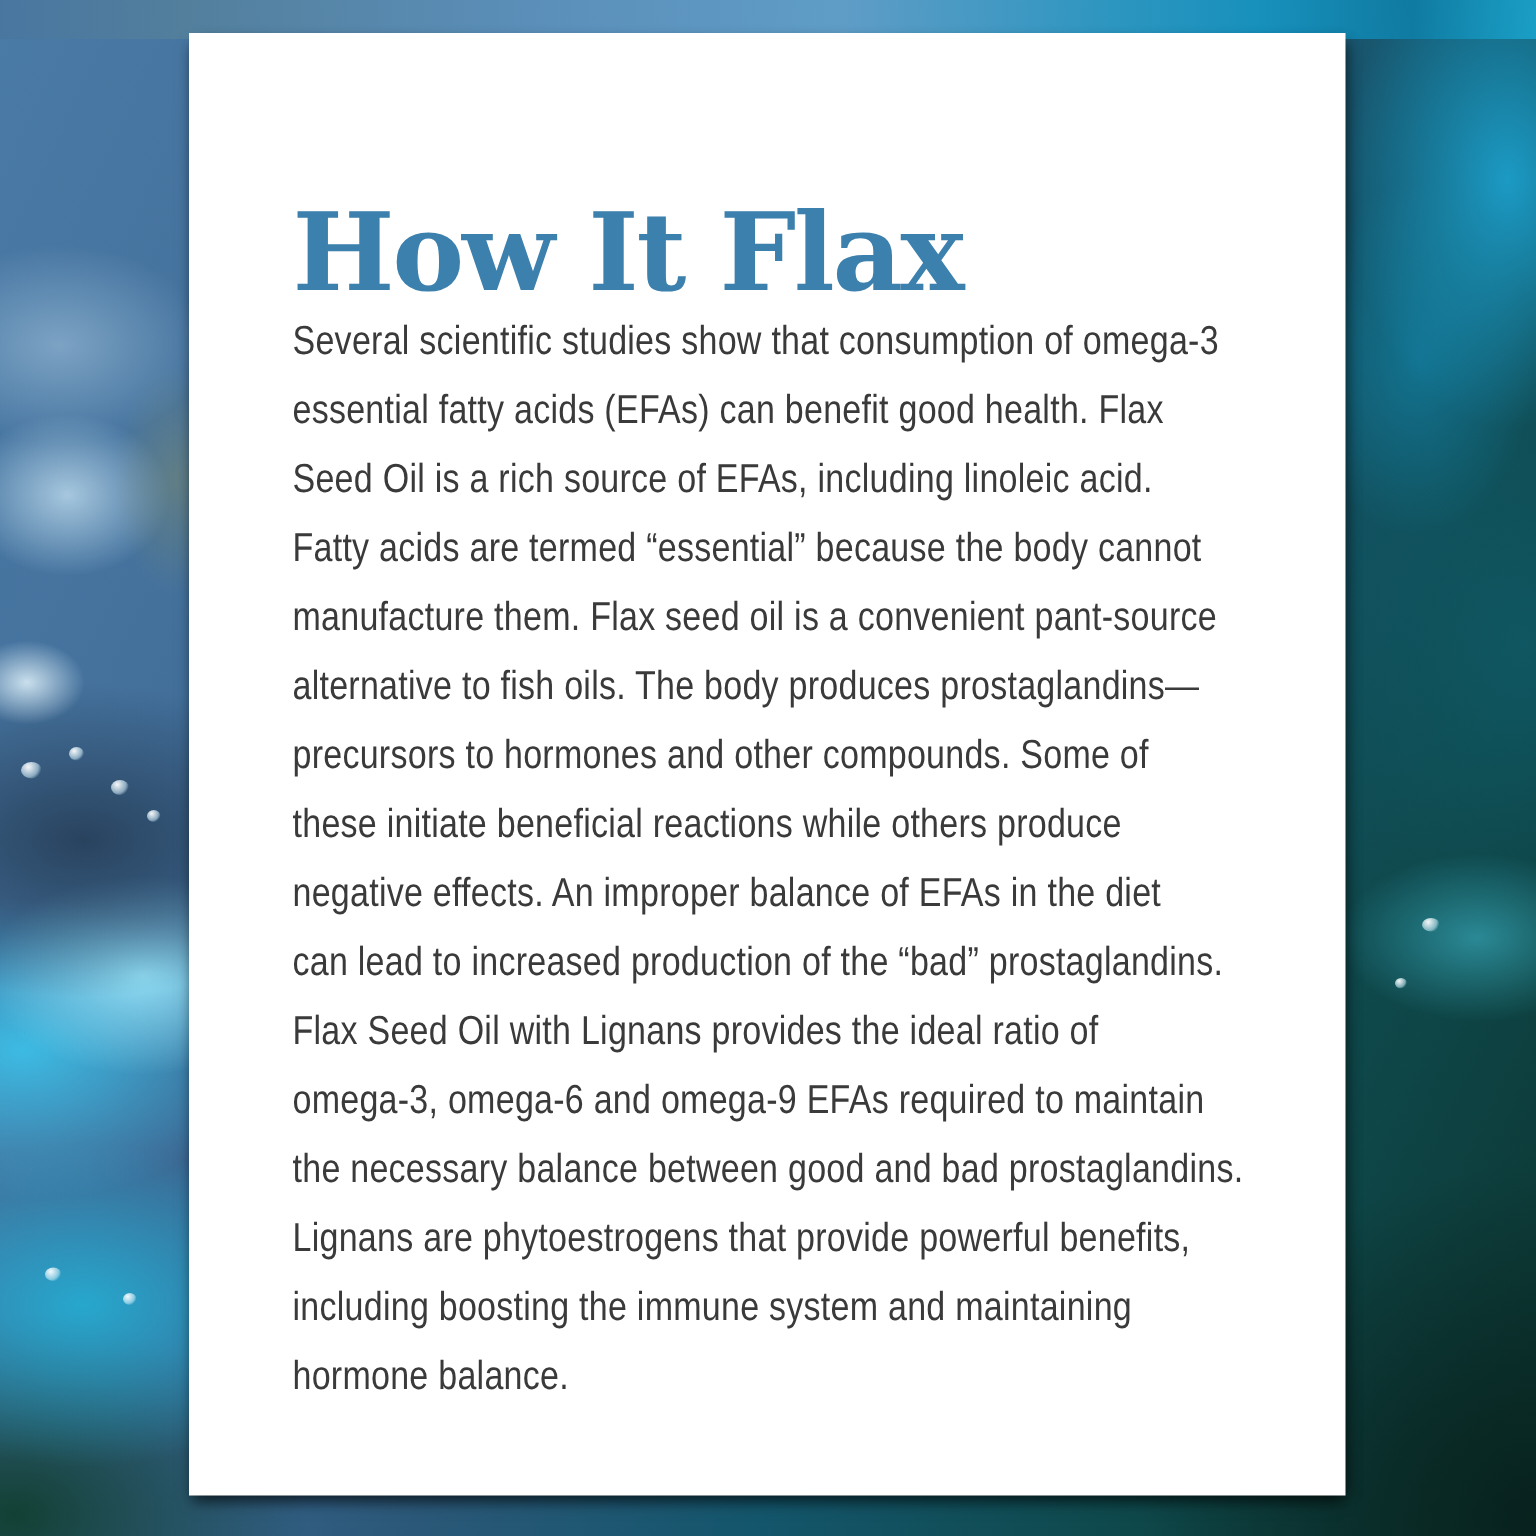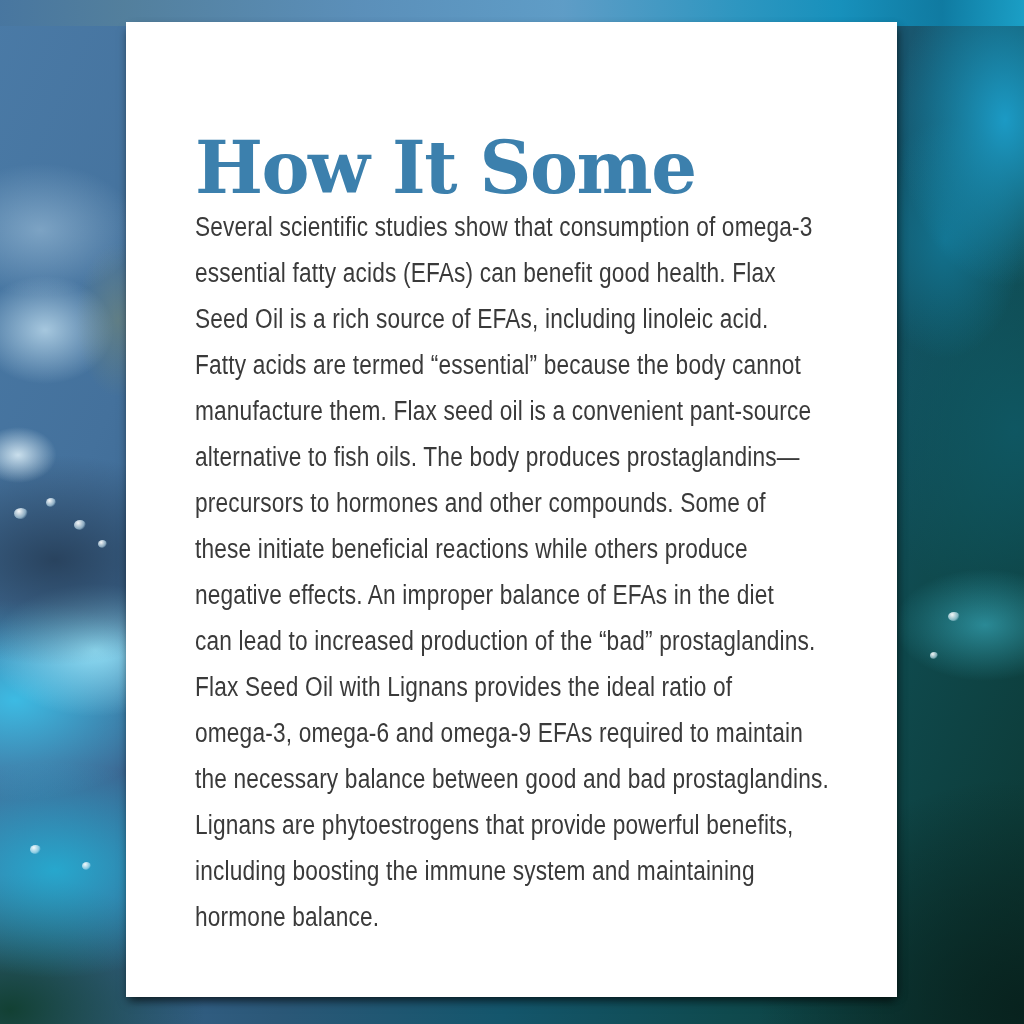--- a/index.html
+++ b/index.html
@@ -115,21 +115,21 @@
   <div class="drop" style="left:14px; top:508px; width:14px; height:11px;"></div>
   <div class="drop" style="left:46px; top:498px; width:10px; height:9px;"></div>
   <div class="drop" style="left:74px; top:520px; width:12px; height:10px;"></div>
   <div class="drop" style="left:98px; top:540px; width:9px; height:8px;"></div>
   <div class="drop" style="left:30px; top:845px; width:11px; height:9px;"></div>
   <div class="drop" style="left:82px; top:862px; width:9px; height:8px;"></div>
   <div class="drop" style="left:948px; top:612px; width:12px; height:9px;"></div>
   <div class="drop" style="left:930px; top:652px; width:8px; height:7px;"></div>
 
   <div class="card">
-    <h1 class="card-title">How It Some</h1>
+    <h1 class="card-title">How It Flax</h1>
     <div class="card-body">Several scientific studies show that consumption of omega-3
 essential fatty acids (EFAs) can benefit good health. Flax
 Seed Oil is a rich source of EFAs, including linoleic acid.
 Fatty acids are termed “essential” because the body cannot
 manufacture them. Flax seed oil is a convenient pant-source
 alternative to fish oils. The body produces prostaglandins—
 precursors to hormones and other compounds. Some of
 these initiate beneficial reactions while others produce
 negative effects. An improper balance of EFAs in the diet
 can lead to increased production of the “bad” prostaglandins.

